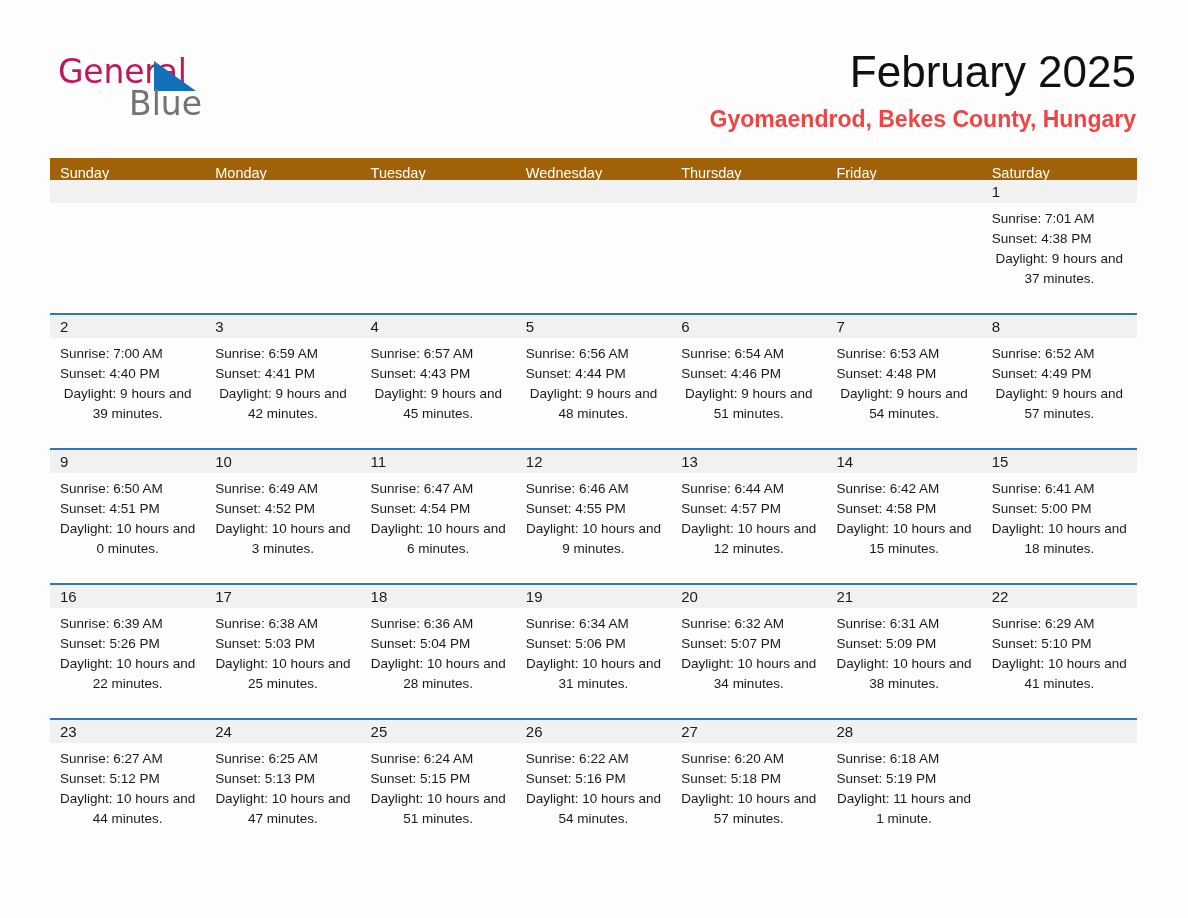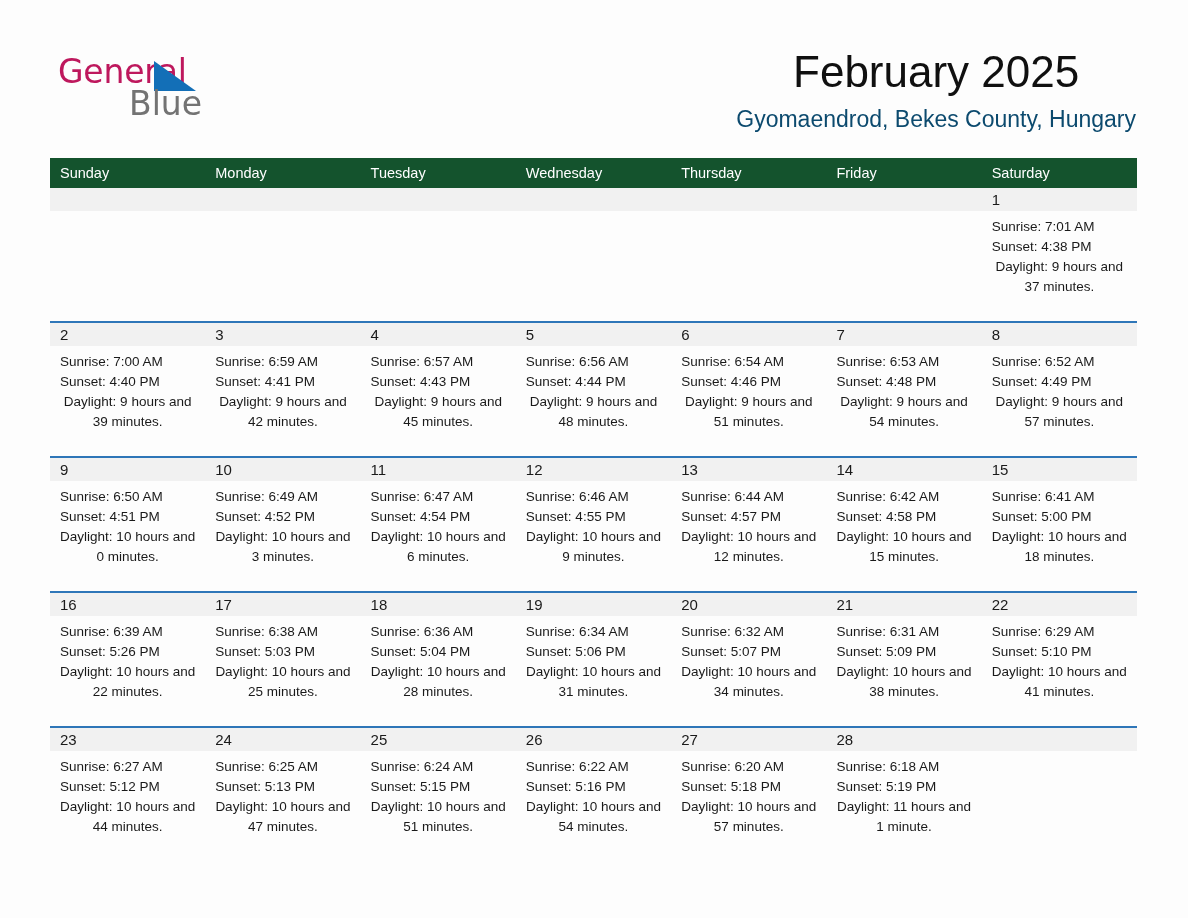--- a/index.html
+++ b/index.html
@@ -60,51 +60,51 @@
     top: 32px;
     font-size: 33px;
     color: #737373;
     font-family: "DejaVu Sans", sans-serif;
     font-weight: 400;
   }
   .title-block {
     position: absolute;
     right: 52px;
     top: 46px;
-    text-align: center;
+    text-align: right;
     margin-left: 39px;
   }
   .month-title {
     font-size: 44px;
     font-weight: 400;
     color: #101010;
     line-height: 52px;
     white-space: nowrap;
   }
   .location-title {
     font-size: 23px;
-    font-weight: 400;
-    color: #0c4a6e;
+    font-weight: 700;
+    color: #ef4444;
     line-height: 30px;
     margin-top: 6px;
     white-space: nowrap;
   }
 
   
   .calendar {
     position: absolute;
     left: 50px;
     top: 158px;
     width: 1087px;
   }
   .weekday-row {
     display: flex;
     width: 100%;
-    background: #14532d;
-    height: 30px;
+    background: #a16207;
+    height: 22px;
   }
   .weekday {
     flex: 1 1 0;
     color: #ffffff;
     font-size: 14.5px;
     line-height: 30px;
     padding-left: 10px;
     box-sizing: border-box;
     white-space: nowrap;
   }

